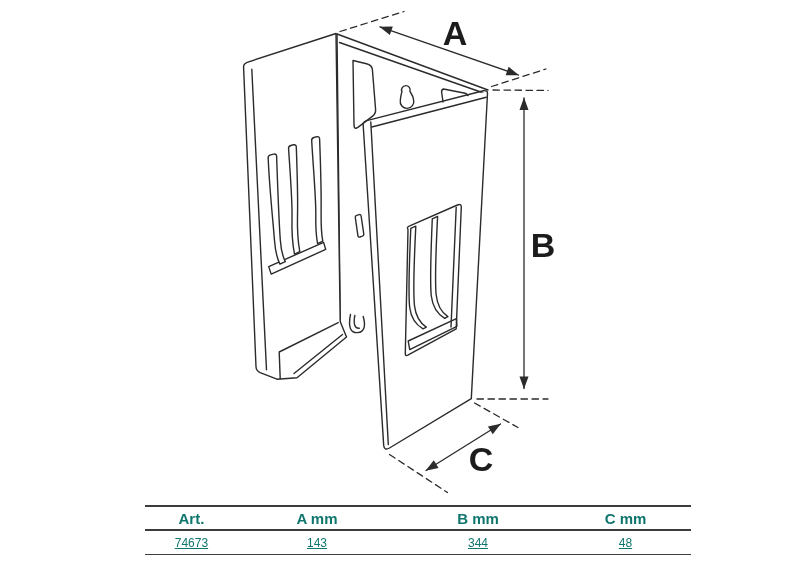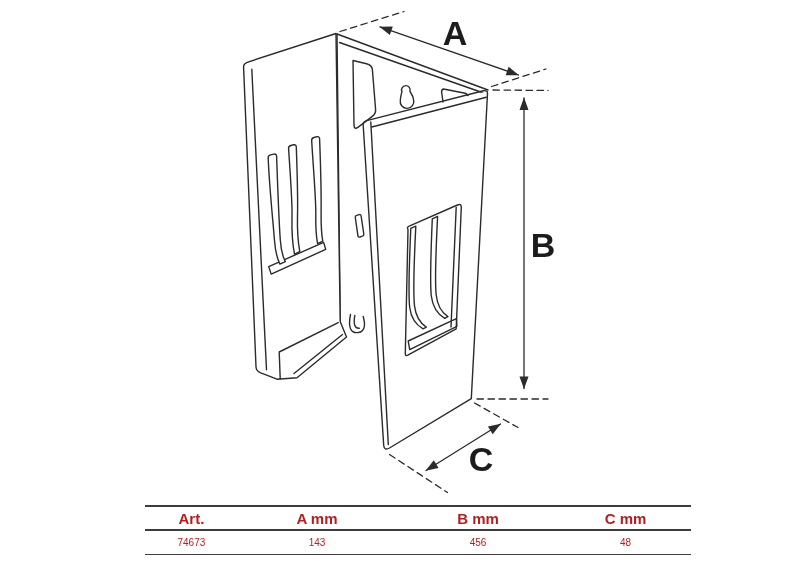--- a/index.html
+++ b/index.html
@@ -4,25 +4,25 @@
 <style>
   html,body{margin:0;padding:0;background:#fff;}
   .stage{position:relative;width:800px;height:566px;background:#fff;overflow:hidden;
          font-family:"Liberation Sans",sans-serif;}
   .drawing-svg{position:absolute;left:0;top:0;}
   .dim-letter{font-family:"Liberation Sans",sans-serif;font-weight:bold;font-size:34px;}
   .table-wrap{position:absolute;left:145px;top:505px;width:546px;
               border-bottom:2px solid #9c9c9c;}
   table.dim-table{width:100%;border-collapse:collapse;table-layout:fixed;
                   border-top:2px solid #3c3c3c;border-bottom:1.5px solid #3f3f3f;
-                  margin-bottom:13px;color:#b91c1c;}
+                  margin-bottom:13px;color:#0f766e;}
   table.dim-table th{font-weight:bold;font-size:15px;text-align:center;
                      height:22px;border-bottom:2px solid #3c3c3c;padding:0;}
-  table.dim-table td{font-weight:normal;font-size:10px;text-align:center;
-                     height:23px;padding:0;}
+  table.dim-table td{font-weight:normal;font-size:12px;text-align:center;
+                     height:23px;padding:0;text-decoration:underline;}
 </style>
 </head>
 <body>
 
 <div class="stage">
 
   <svg class="drawing-svg" width="800" height="566" viewBox="0 0 800 566">
     <defs>
       <marker id="arrow" markerUnits="userSpaceOnUse" markerWidth="14" markerHeight="10" refX="12.5" refY="5" orient="auto-start-reverse">
         <path d="M0.5,0.5 L13,5 L0.5,9.5 Z" fill="#2b2b2b"></path>
@@ -129,20 +129,20 @@
           <th>Art.</th>
           <th>A mm</th>
           <th>B mm</th>
           <th>C mm</th>
         </tr>
       </thead>
       <tbody>
         <tr>
           <td>74673</td>
           <td>143</td>
-          <td>456</td>
+          <td>344</td>
           <td>48</td>
         </tr>
       </tbody>
     </table>
   </div>
 
 </div>
 
 </body></html>

